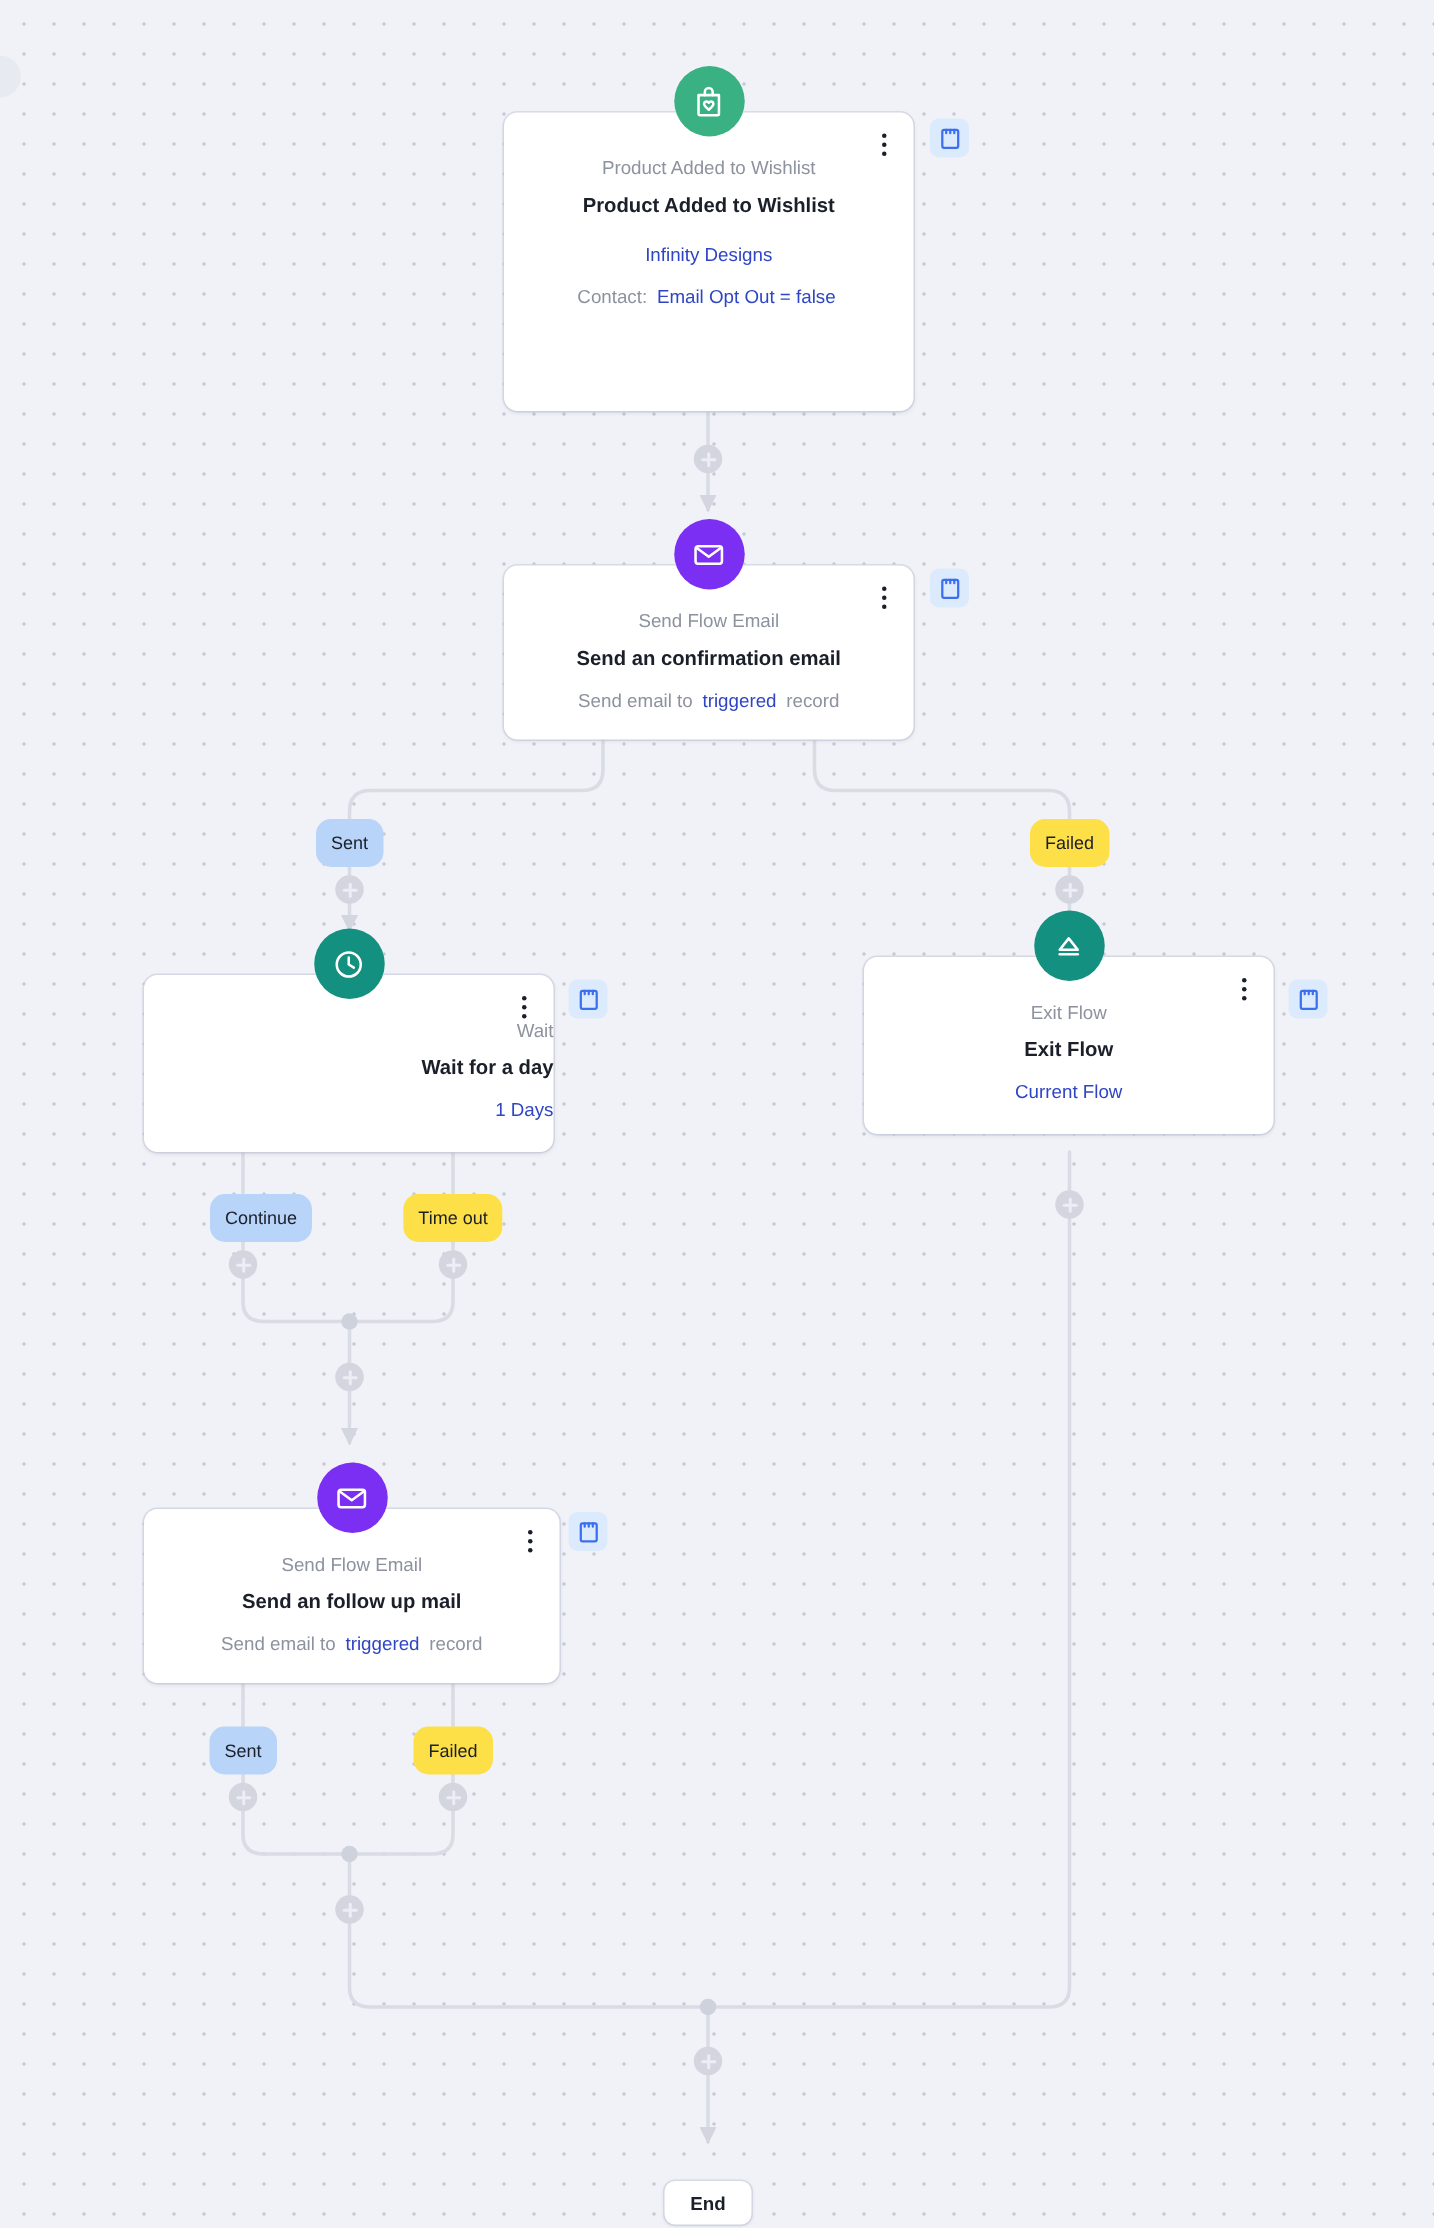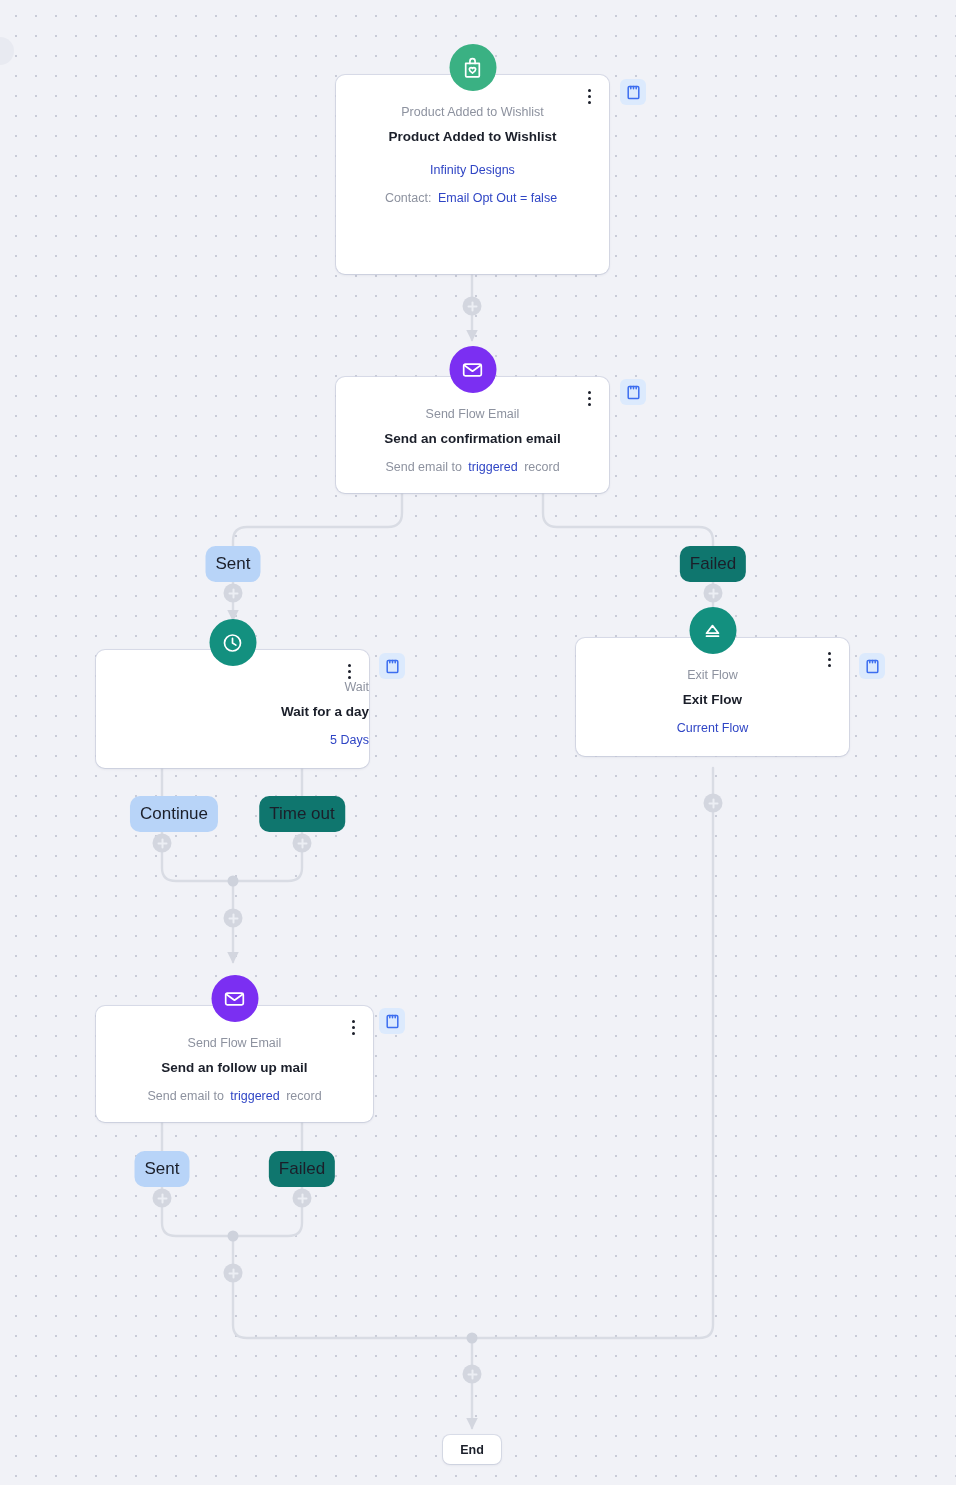--- a/index.html
+++ b/index.html
@@ -110,33 +110,33 @@
     line-height: 1.55;
     margin-top: 14px;
   }
   .n-sub.tight { margin-top: 9px; }
   .lnk { color: #2f45c5; }
   .lnk-pad { padding: 0 3px; }
 
   
   .pill {
     position: absolute;
-    height: 36px;
-    padding: 0 10px;
+    height: 16px;
+    padding: 16px 10px;
     border-radius: 10px;
-    font-size: 17px;
+    font-size: 12px;
     color: #1b1f2a;
     display: flex;
     align-items: center;
     justify-content: center;
     white-space: nowrap;
     transform: translateX(-50%);
   }
   .pill-blue { background: #b8d4f8; }
-  .pill-red  { background: #0f766e; }
+  .pill-red  { background: #fde047; }
 
   
   .plus {
     position: absolute;
     width: 19px; height: 19px;
     border-radius: 50%;
     background: #d3d6df;
     transform: translate(-50%, -50%);
     cursor: pointer;
   }
@@ -163,20 +163,21 @@
     position: absolute;
     background: #ffffff;
     border-radius: 7px;
     box-shadow: 0 1px 3px rgba(30,40,80,0.10), 0 0 0 1px rgba(214,218,230,0.8);
     font-size: 12.5px;
     font-weight: bold;
     color: #1b1f2a;
     display: flex;
     align-items: center;
     justify-content: center;
+    margin-top: 19px;
   }
 
   
   .edge-ghost {
     position: absolute;
     left: -14px; top: 37px;
     width: 28px; height: 28px;
     border-radius: 50%;
     background: #e8eaf1;
   }
@@ -298,21 +299,21 @@
       </svg>
     </div>
     <div class="kebab">
       <i></i>
         <i></i>
         <i></i>
     </div>
     <div class="n-type">Wait</div>
     <div class="n-title">Wait for a day</div>
     <div class="n-sub tight">
-      <span class="lnk">5 Days</span>
+      <span class="lnk">1 Days</span>
     </div>
   </div>
   <div class="side-note" style="left:379px; top:653px;">
     <svg width="13" height="15" viewBox="0 0 13 15" fill="none" stroke="#3c6ef0" stroke-width="1.5">
       <rect x="1.2" y="1.6" width="10.6" height="12" rx="1.2"></rect>
       <path d="M3.8 1.6 v2.2 M6.5 1.6 v2.2 M9.2 1.6 v2.2" stroke-linecap="round"></path>
     </svg>
   </div>
 
   <div class="node" style="left:576px; top:638px; width:273px; height:118px;">

